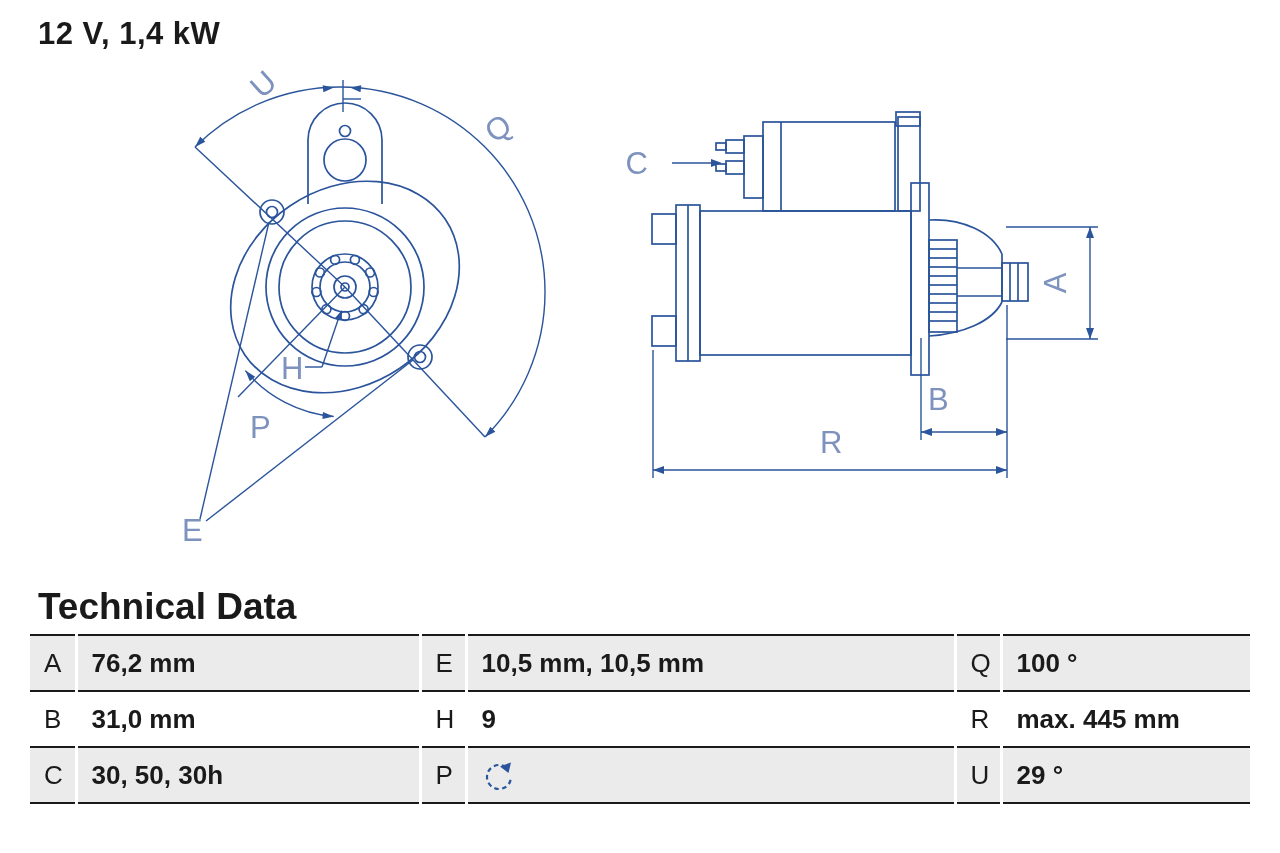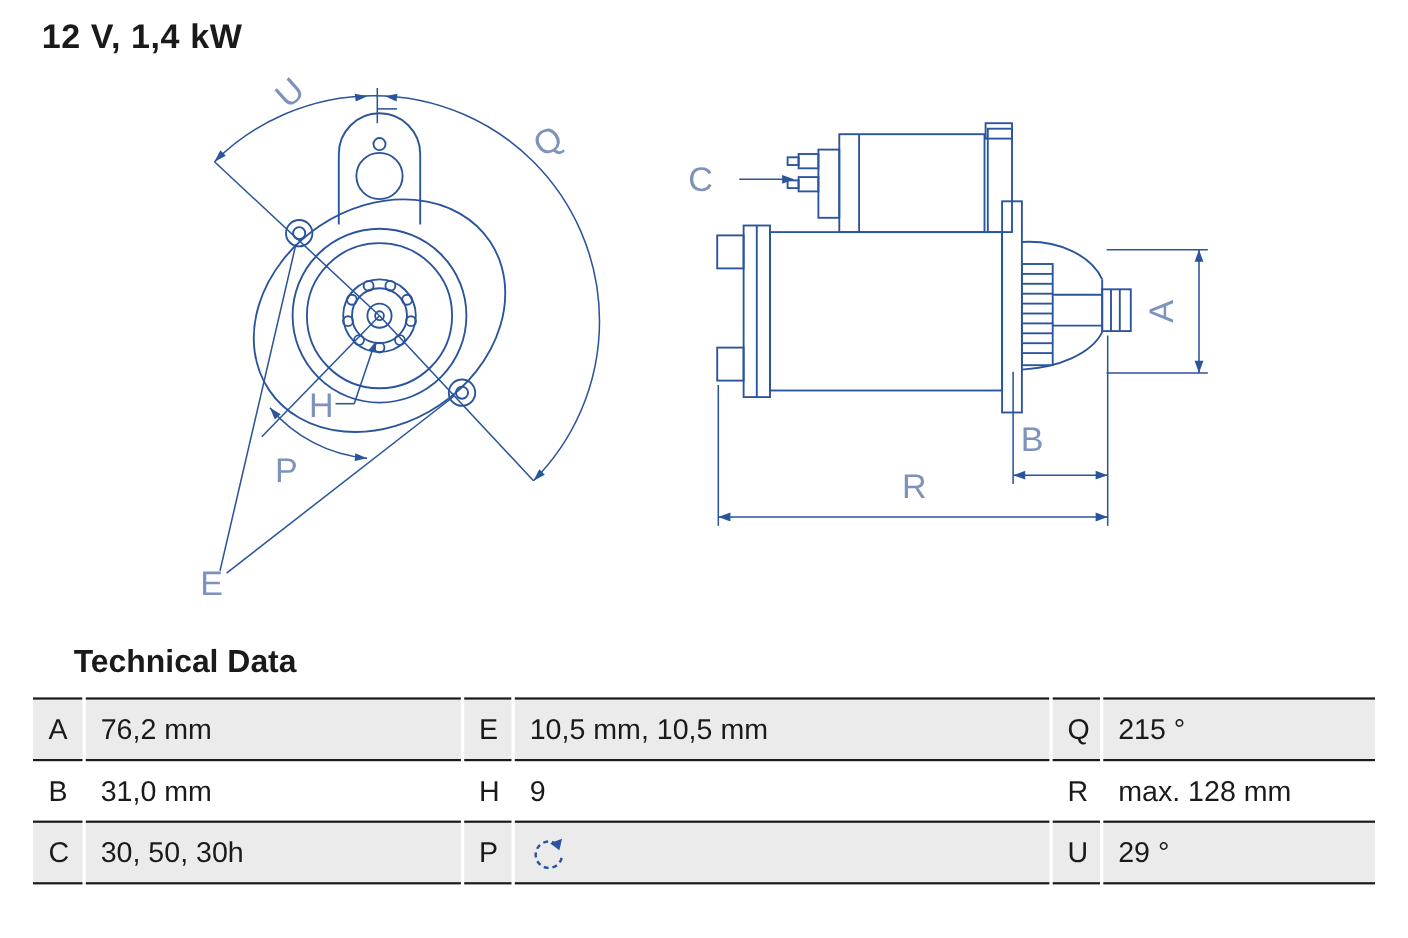--- a/index.html
+++ b/index.html
@@ -1,30 +1,30 @@
 <!DOCTYPE html>
 <html><head>
 <meta charset="utf-8">
 <style>
   html,body{margin:0;padding:0;background:#fff;}
   .page{position:relative;width:1280px;height:853px;background:#ffffff;overflow:hidden;
         font-family:"Liberation Sans",sans-serif;color:#1a1a1a;padding-left:36px;}
   .title{position:absolute;top:16px;left:38px;font-size:31px;font-weight:bold;letter-spacing:.5px;}
   svg.drawing{position:absolute;top:0;left:0;}
-  .tech-heading{position:absolute;top:586px;left:38px;font-size:29px;font-weight:bold;margin-left:29px;}
+  .tech-heading{position:absolute;top:586px;left:38px;font-size:37px;font-weight:bold;}
   table.tech{position:absolute;top:634px;left:30px;width:1220px;border-collapse:collapse;
              font-size:26px;table-layout:fixed;}
   table.tech td{height:54px;padding:0 0 0 14px;vertical-align:middle;
                 border-top:2px solid #1a1a1a;border-left:3px solid #ffffff;}
   table.tech td:first-child{border-left:none;}
   table.tech tr:last-child td{border-bottom:2px solid #1a1a1a;}
   tr.shaded td{background:#ebebeb;}
   tr.plain td{background:#ffffff;}
   td.k{padding-left:14px;}
-  td.v{padding-left:16px;}
+  td.v{padding-left:16px;font-weight:bold;}
   .rot-icon{vertical-align:middle;display:inline-block;}
 </style>
 </head>
 <body>
 
 <div class="page">
 
   <div class="title">12 V, 1,4 kW</div>
 
   <svg class="drawing" width="1280" height="580" viewBox="0 0 1280 580">
@@ -167,29 +167,29 @@
       <col style="width:46px">
         <col style="width:249px">
     </colgroup>
     <tbody>
       <tr class="shaded">
         <td class="k">A</td>
         <td class="v">76,2 mm</td>
         <td class="k">E</td>
         <td class="v">10,5 mm, 10,5 mm</td>
         <td class="k">Q</td>
-        <td class="v">215 °</td>
+        <td class="v">100 °</td>
       </tr>
       <tr class="plain">
         <td class="k">B</td>
         <td class="v">31,0 mm</td>
         <td class="k">H</td>
         <td class="v">9</td>
         <td class="k">R</td>
-        <td class="v">max. 128 mm</td>
+        <td class="v">max. 445 mm</td>
       </tr>
       <tr class="shaded">
         <td class="k">C</td>
         <td class="v">30, 50, 30h</td>
         <td class="k">P</td>
         <td class="v">
           <svg class="rot-icon" width="34" height="32" viewBox="0 0 34 32">
             <path d="M 23.9,7.2 A 12,12 0 1 0 28.8,19.1" fill="none" stroke="#2a549b" stroke-width="2.2" stroke-dasharray="4.5 3.5"></path>
             <polygon points="18,6.5 29,2.5 26.5,13" fill="#2a549b"></polygon>
           </svg>

